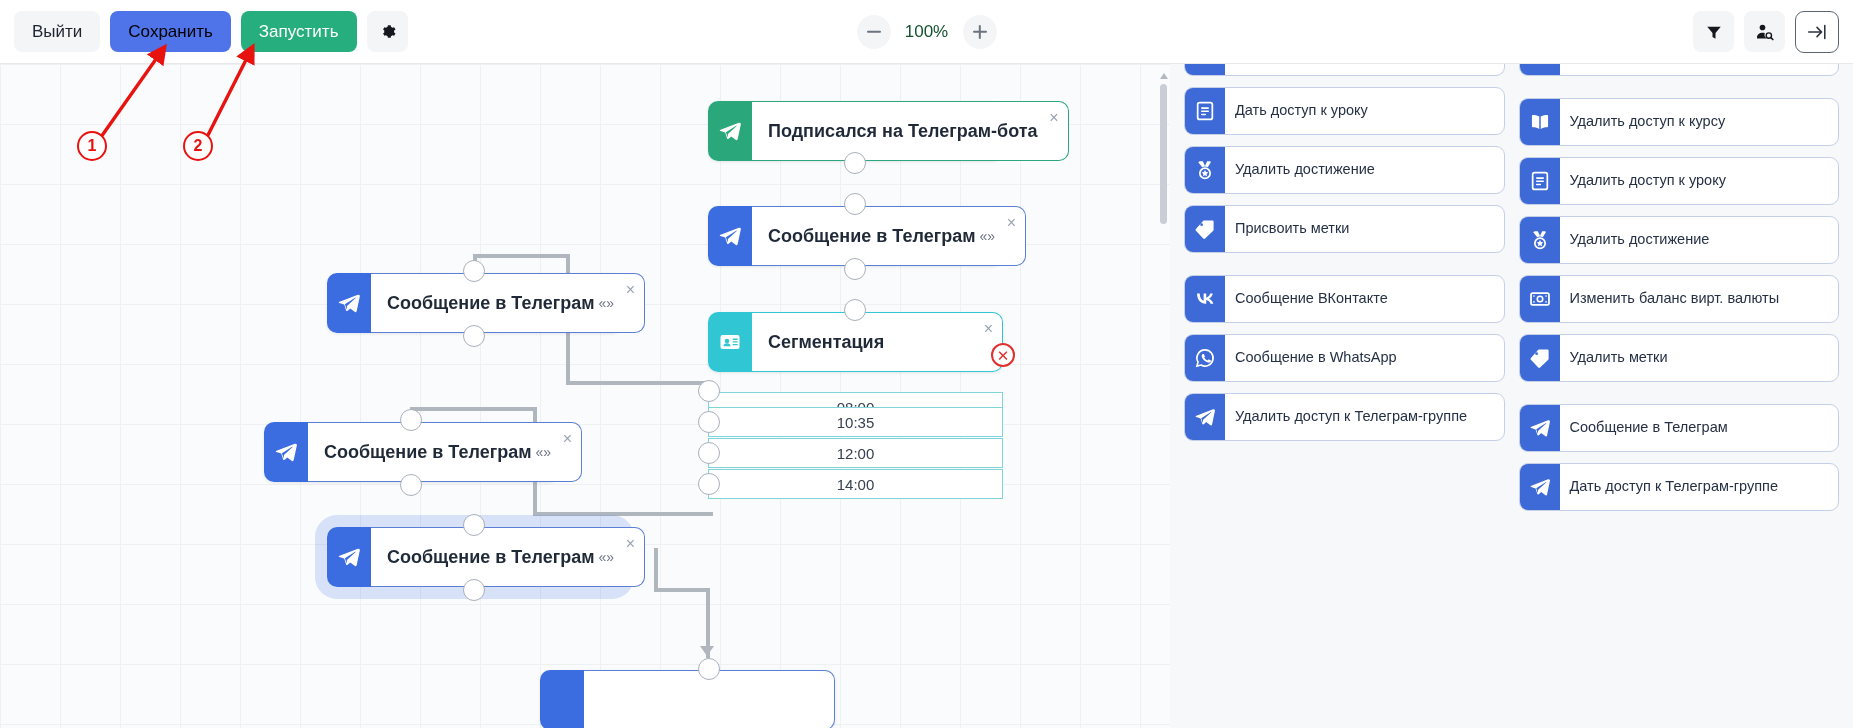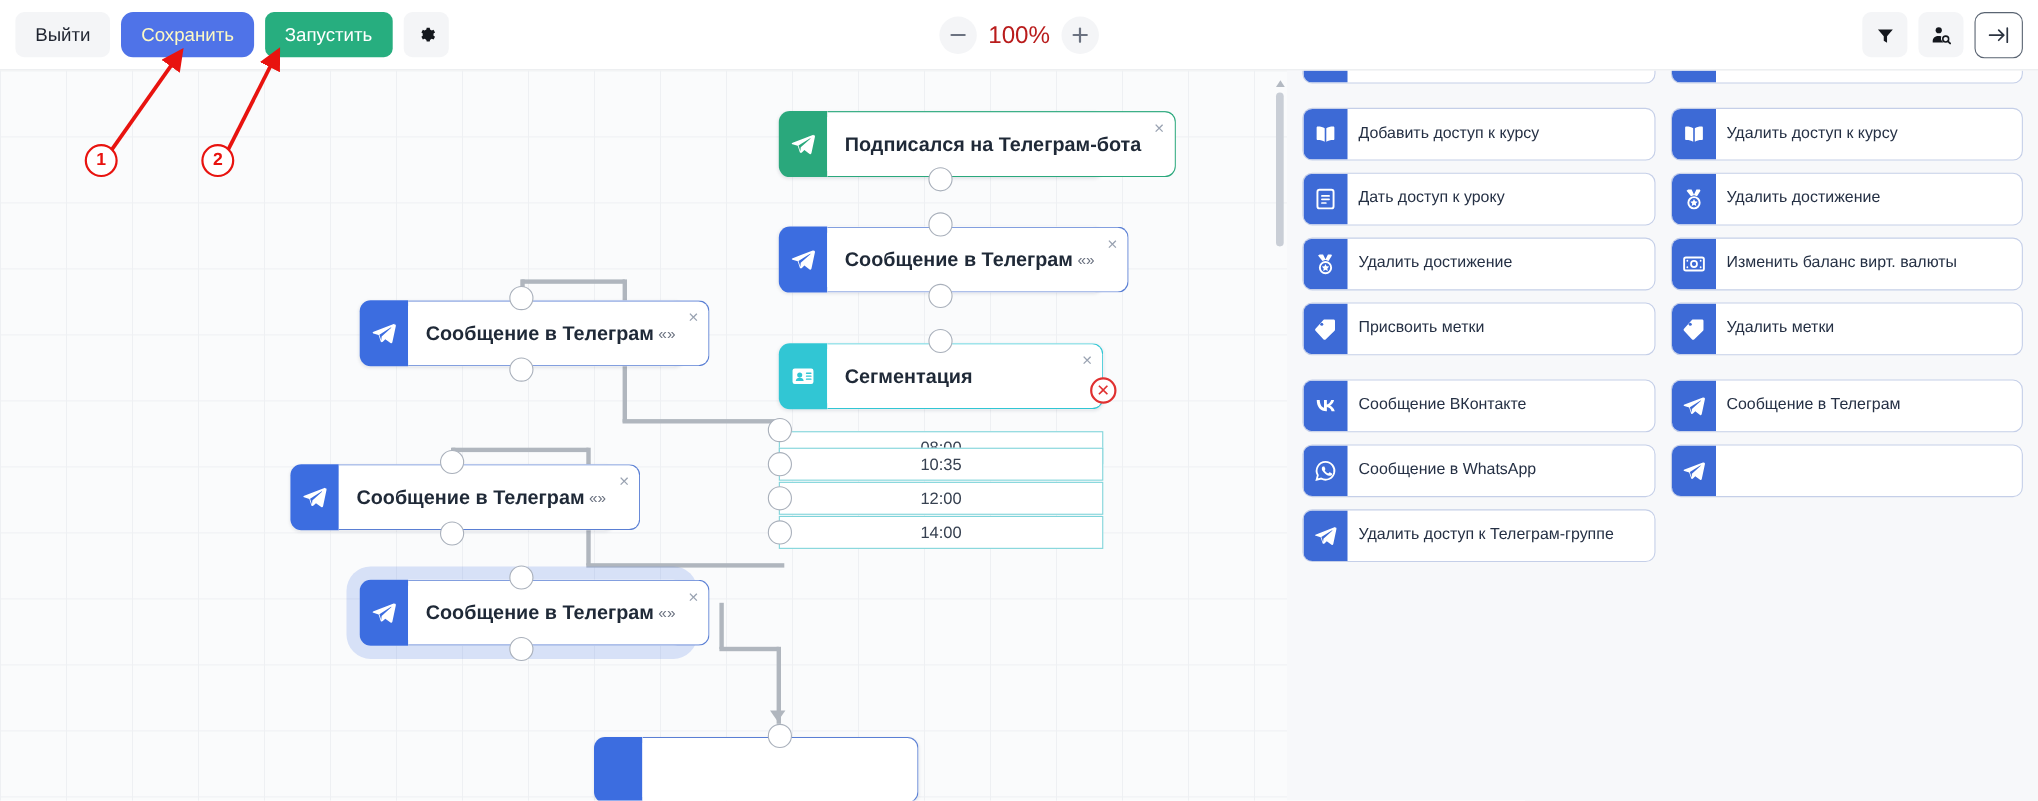--- a/index.html
+++ b/index.html
@@ -16,21 +16,21 @@
     background: #ffffff; border-bottom: 1px solid #e6e8ec;
     display: flex; align-items: center; z-index: 40;
   }
   .tb-left { display: flex; align-items: center; gap: 10px; padding-left: 14px; }
   .btn {
     height: 41px; border-radius: 8px; border: none; cursor: pointer;
     font-size: 17px; font-family: inherit; padding: 0 18px;
     display: flex; align-items: center; justify-content: center; white-space: nowrap;
   }
   .btn-exit { background: #f4f5f7; color: #1f2430; }
-  .btn-save { background: #4f73e8; color: #fef9c3; border-radius: 11px; }
+  .btn-save { background: #4f73e8; color: #000000; }
   .btn-run  { background: #27ae7f; color: #ffffff; }
   .btn-icon {
     width: 41px; height: 41px; background: #f4f5f7; border-radius: 8px;
     border: none; cursor: pointer; display: flex; align-items: center; justify-content: center;
   }
   .tb-center {
     position: absolute; left: 0; right: 0; top: 0; height: 64px;
     display: flex; align-items: center; justify-content: center; gap: 10px;
     pointer-events: none;
   }
@@ -42,21 +42,21 @@
   .zoom-btn::before {
     content:""; position: absolute; left: 50%; top: 50%;
     width: 14px; height: 2.4px; background: #6b7280; transform: translate(-50%,-50%);
     border-radius: 2px;
   }
   .zoom-btn.plus::after {
     content:""; position: absolute; left: 50%; top: 50%;
     width: 2.4px; height: 14px; background: #6b7280; transform: translate(-50%,-50%);
     border-radius: 2px;
   }
-  .zoom-level { font-size: 22px; color: #b91c1c; min-width: 52px; text-align: center; }
+  .zoom-level { font-size: 17px; color: #14532d; min-width: 52px; text-align: center; }
   .tb-right {
     margin-left: auto; display: flex; align-items: center; gap: 10px; padding-right: 14px;
   }
   .btn-outline {
     width: 44px; height: 42px; border-radius: 9px; background: #ffffff;
     border: 1.3px solid #5a6472; cursor: pointer;
     display: flex; align-items: center; justify-content: center;
   }
 
   
@@ -361,28 +361,20 @@
   <div class="anno-num" style="left:77px; top:131px;">1</div>
   <div class="anno-num" style="left:183px; top:131px;">2</div>
 
   <div class="rpanel">
     <div class="rgrid" style="margin-top: -36px;">
       <div class="rcol" id="col-left">
           <div class="action">
             <div class="a-icon"></div>
             <div class="a-label">Копировать в бизнес-процесс</div>
           </div>
-          <div class="action" style="margin-top: 11px;">
-            <div class="a-icon">
-              <svg width="22" height="22" viewBox="0 0 24 24" fill="#fff">
-                <path d="M11.2 6.1C9.6 4.9 7.4 4.3 4.3 4.3c-.6 0-1.1.5-1.1 1.1v11.3c0 .6.5 1.1 1.1 1.1 3 0 5 .5 6.9 1.8V6.1zM12.8 6.1v13.5c1.9-1.3 3.9-1.8 6.9-1.8.6 0 1.1-.5 1.1-1.1V5.4c0-.6-.5-1.1-1.1-1.1-3.1 0-5.3.6-6.9 1.8z"></path>
-              </svg>
-            </div>
-            <div class="a-label">Добавить доступ к курсу</div>
-          </div>
           <div class="action">
             <div class="a-icon">
               <svg width="22" height="22" viewBox="0 0 24 24" fill="#fff">
                 <rect x="4" y="2.8" width="16" height="18.4" rx="2.2" fill="none" stroke="#fff" stroke-width="1.9"></rect>
                 <rect x="7.6" y="8" width="8.8" height="1.7" rx=".85"></rect>
                 <rect x="7.6" y="11.4" width="8.8" height="1.7" rx=".85"></rect>
                 <rect x="7.6" y="15" width="5.6" height="1.7" rx=".85"></rect>
               </svg>
             </div>
             <div class="a-label">Дать доступ к уроку</div>
@@ -437,20 +429,31 @@
             <div class="a-icon"></div>
             <div class="a-label">Удалить из бизнес-процесса</div>
           </div>
           <div class="action" style="margin-top: 11px;">
             <div class="a-icon">
               <svg width="22" height="22" viewBox="0 0 24 24" fill="#fff">
                 <path d="M11.2 6.1C9.6 4.9 7.4 4.3 4.3 4.3c-.6 0-1.1.5-1.1 1.1v11.3c0 .6.5 1.1 1.1 1.1 3 0 5 .5 6.9 1.8V6.1zM12.8 6.1v13.5c1.9-1.3 3.9-1.8 6.9-1.8.6 0 1.1-.5 1.1-1.1V5.4c0-.6-.5-1.1-1.1-1.1-3.1 0-5.3.6-6.9 1.8z"></path>
               </svg>
             </div>
             <div class="a-label">Удалить доступ к курсу</div>
+          </div>
+          <div class="action">
+            <div class="a-icon">
+              <svg width="22" height="22" viewBox="0 0 24 24" fill="#fff">
+                <rect x="4" y="2.8" width="16" height="18.4" rx="2.2" fill="none" stroke="#fff" stroke-width="1.9"></rect>
+                <rect x="7.6" y="8" width="8.8" height="1.7" rx=".85"></rect>
+                <rect x="7.6" y="11.4" width="8.8" height="1.7" rx=".85"></rect>
+                <rect x="7.6" y="15" width="5.6" height="1.7" rx=".85"></rect>
+              </svg>
+            </div>
+            <div class="a-label">Удалить доступ к уроку</div>
           </div>
           <div class="action">
             <div class="a-icon">
               <svg width="22" height="22" viewBox="0 0 24 24" fill="#fff">
                 <path d="M6.2 2.5h3.4l2.6 5.4-3.2 1.2L4.6 3.6zM17.8 2.5h-3.4l-2.6 5.4 3.2 1.2 3.4-5.5z"></path>
                 <circle cx="12" cy="15.6" r="5.6" fill="none" stroke="#fff" stroke-width="1.9"></circle>
                 <path d="M12 11.9l1.1 2.3 2.5.35-1.8 1.8.43 2.5L12 17.7l-2.24 1.2.43-2.5-1.8-1.8 2.5-.35z"></path>
               </svg>
             </div>
             <div class="a-label">Удалить достижение</div>
@@ -484,18 +487,19 @@
               </svg>
             </div>
             <div class="a-label">Сообщение в Телеграм</div>
           </div>
           <div class="action">
             <div class="a-icon">
               <svg width="22" height="22" viewBox="0 0 24 24" fill="#fff">
                 <path d="M21.5 3.4 2.6 10.7c-1.1.45-1.1 1.1-.2 1.4l4.8 1.5 1.85 5.65c.22.6.4.84 1 .84.47 0 .68-.22.94-.47l2.27-2.2 4.73 3.5c.87.48 1.5.23 1.72-.8l3.1-14.6c.32-1.27-.48-1.84-1.31-1.46zM7.9 13.3l10.24-6.46c.5-.3.96-.14.58.2l-8.77 7.92-.34 3.64z"></path>
               </svg>
             </div>
+            <div class="a-label">Дать доступ к Телеграм-группе</div>
           </div>
         </div>
     </div>
   </div>
 
 </div>
 
 </body></html>

